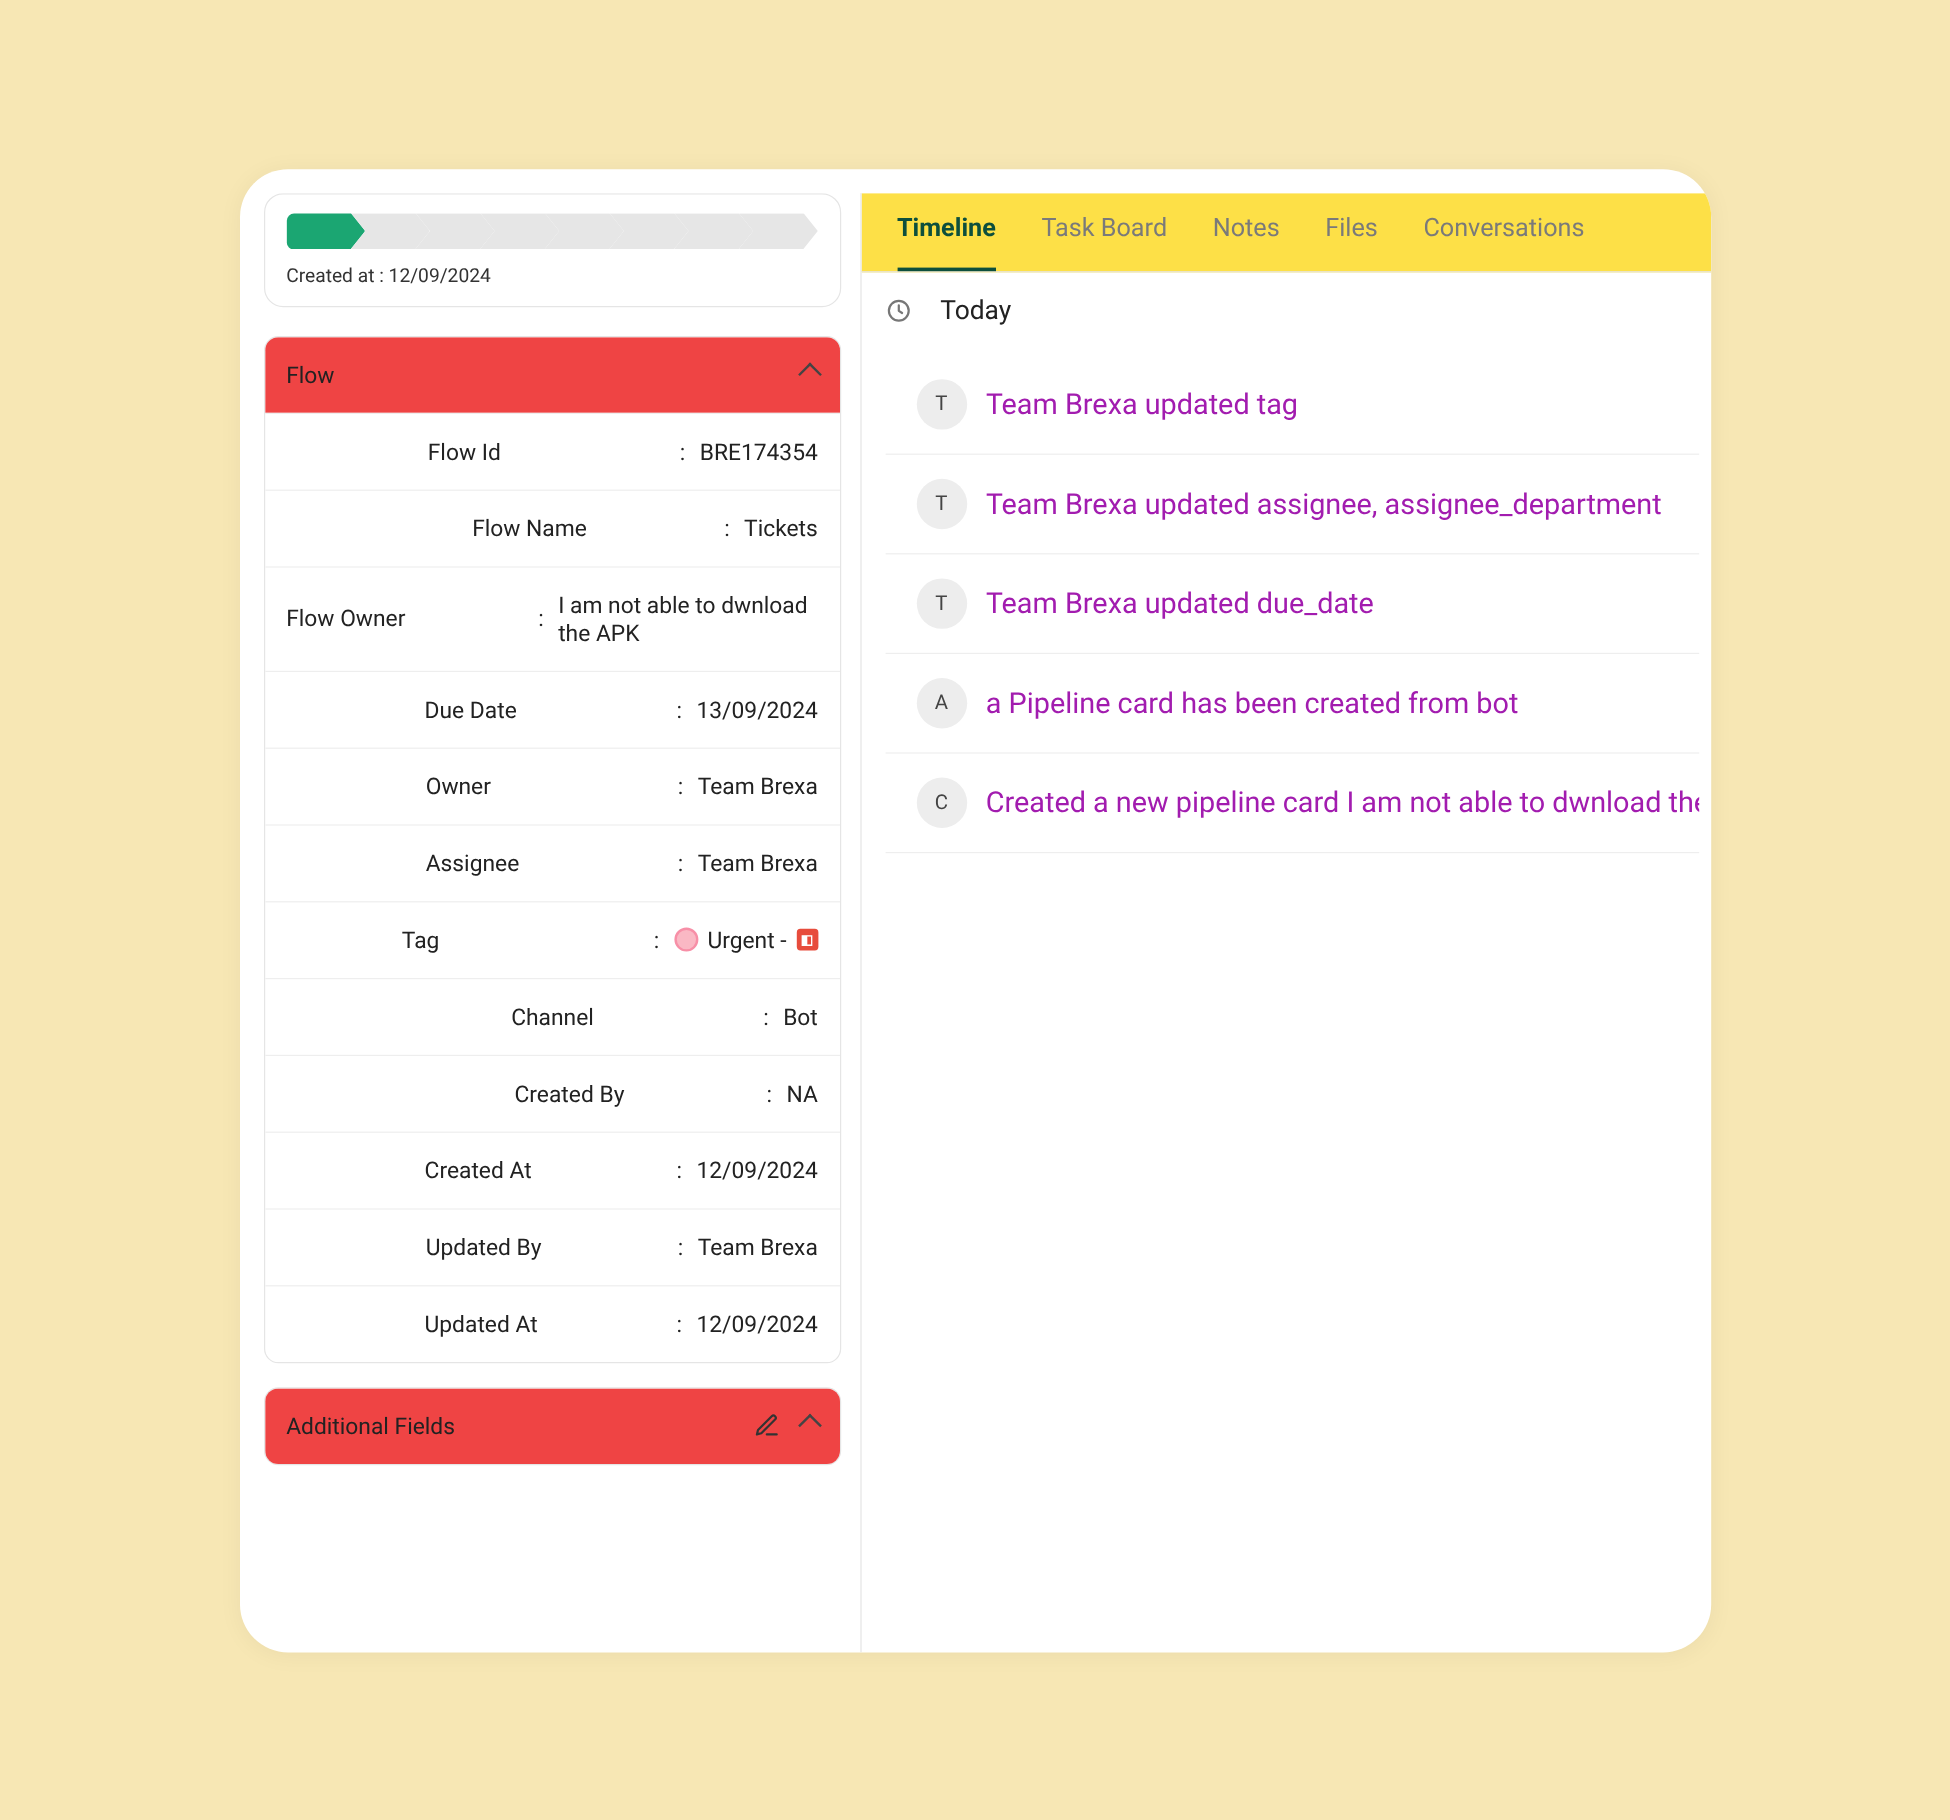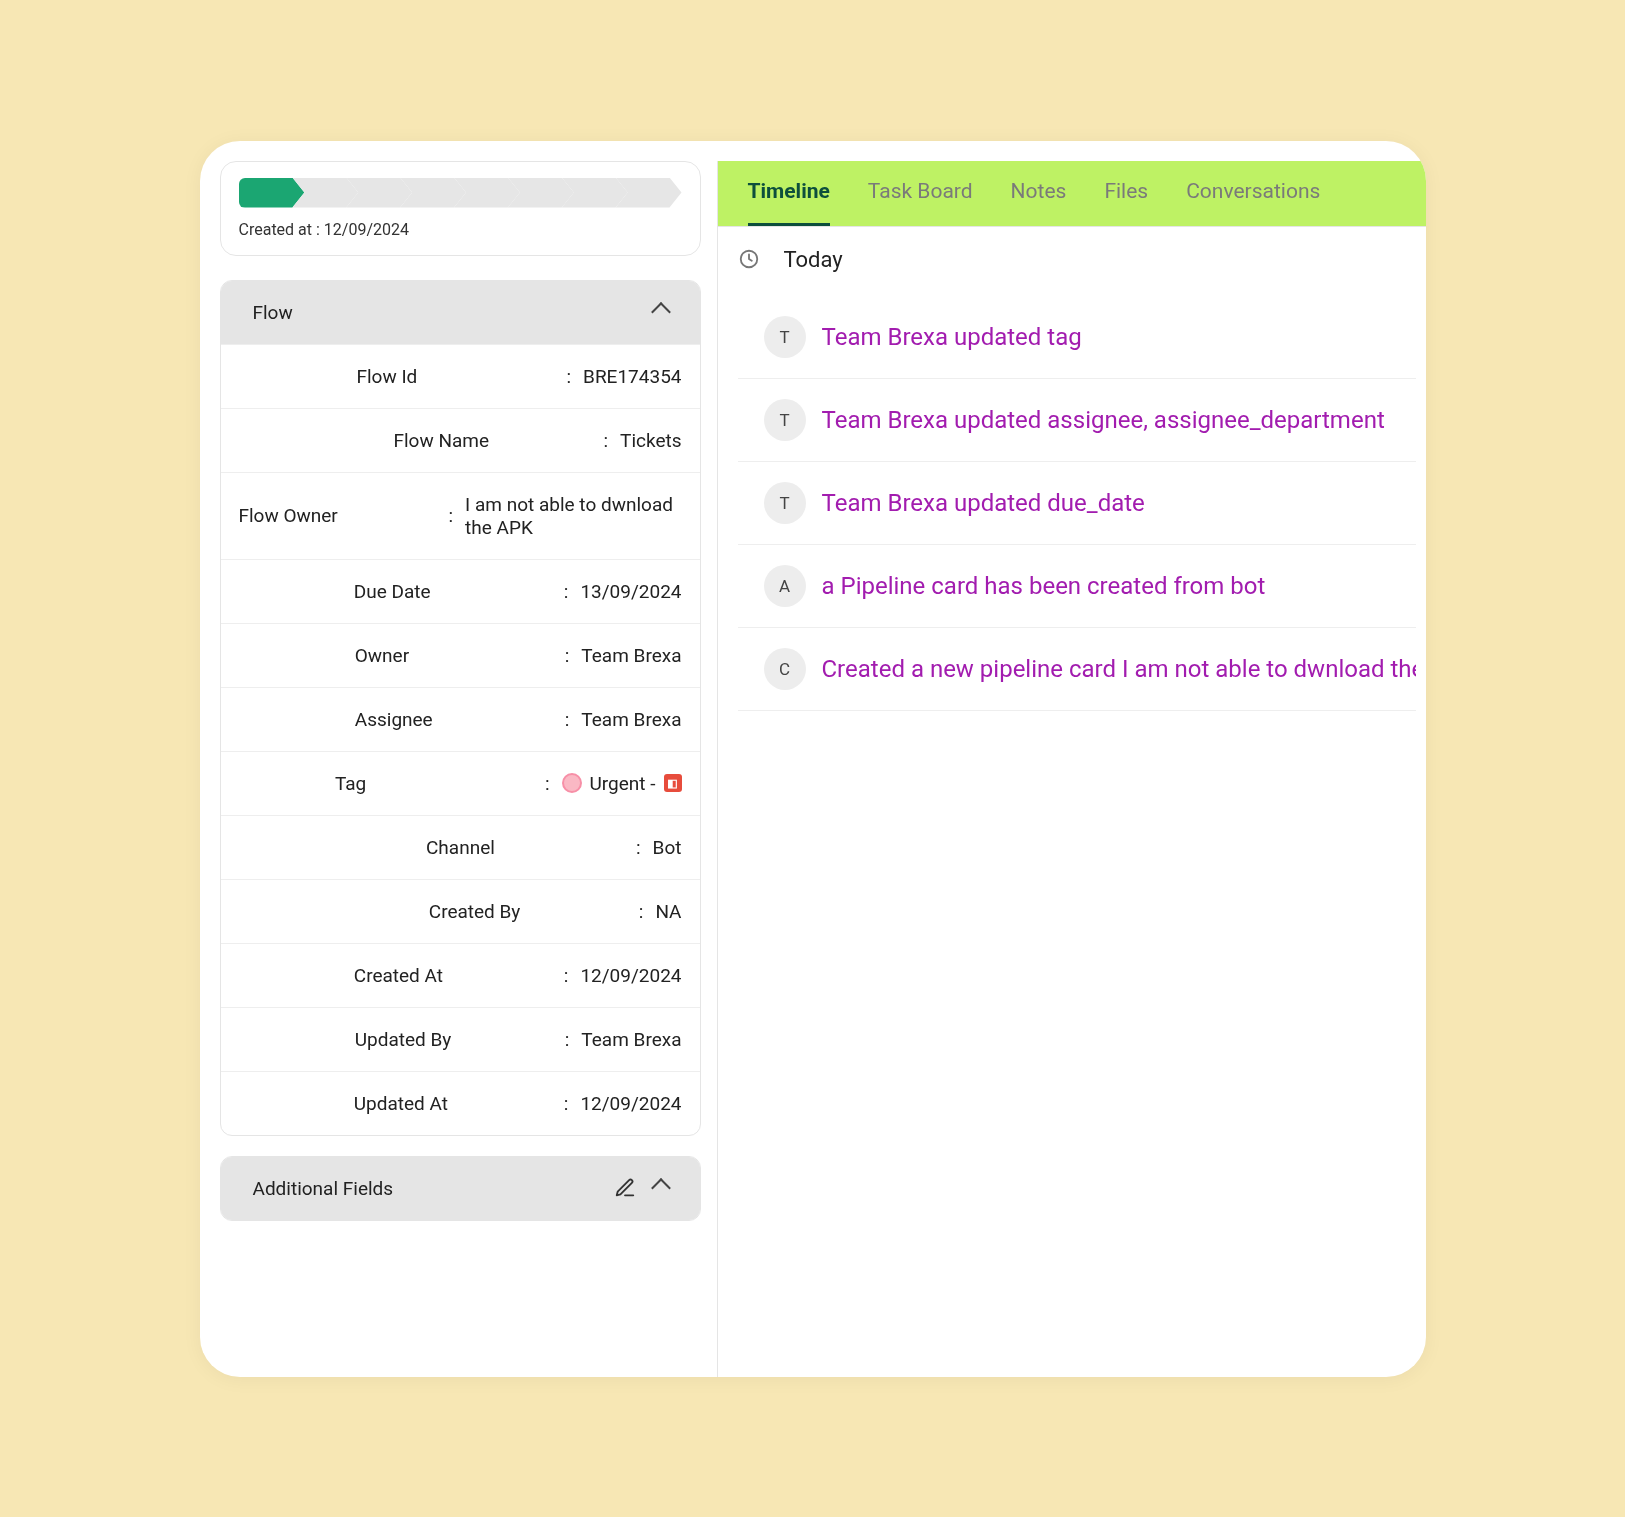--- a/index.html
+++ b/index.html
@@ -70,22 +70,22 @@
       border: 1px solid #e5e5e5;
       border-radius: 12px;
       overflow: hidden;
       background: #fff;
       margin-bottom: 20px;
     }
     .section-header {
       display: flex;
       align-items: center;
       justify-content: space-between;
-      padding: 20px 32px;
-      background: #e5e5e5;
+      padding: 20px 18px;
+      background: #ef4444;
       cursor: pointer;
       font-size: 19px;
       color: #222;
     }
     .section-header .right-icons {
       display: flex;
       gap: 18px;
       align-items: center;
     }
     .kv-row {
@@ -116,21 +116,21 @@
       border-top: 1px solid #eeeeee;
       font-size: 19px;
       color: #222;
       cursor: pointer;
     }
     .tabs {
       display: flex;
       gap: 38px;
       padding: 18px 30px 0 30px;
       border-bottom: 1px solid #e5e5e5;
-      background: #bef264;
+      background: #fde047;
     }
     .tab {
       font-size: 21px;
       color: #7a7a7a;
       padding-bottom: 20px;
       cursor: pointer;
       border-bottom: 3px solid transparent;
     }
     .tab.active {
       color: #0d4f3c;

